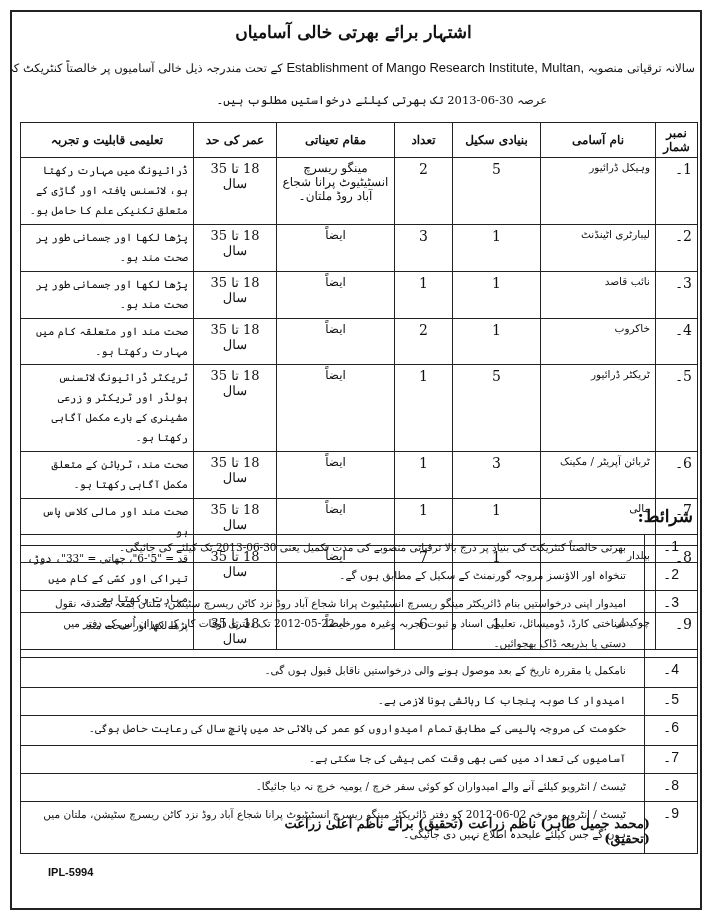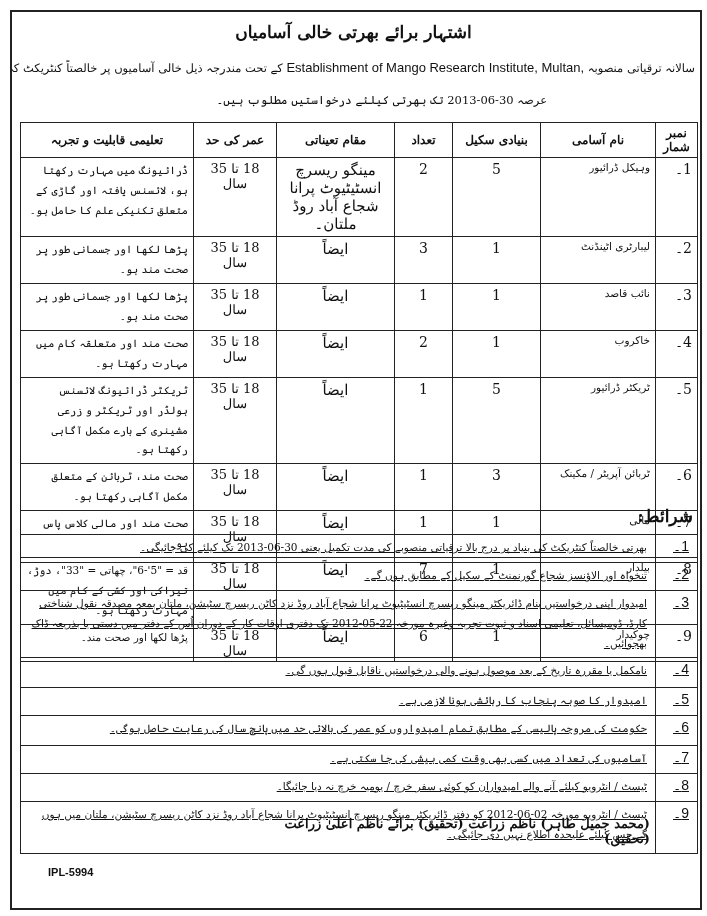--- a/index.html
+++ b/index.html
@@ -34,33 +34,33 @@
     }
     table.jobs th {
       font-family: "DejaVu Serif", serif; font-weight: bold; font-size: 12px; height: 28px; vertical-align: middle; text-align: center;
     }
     table.jobs td { font-family: "DejaVu Serif", serif; }
     td.num, td.scale, td.count, td.age { text-align: center; font-family: "Liberation Sans", sans-serif; font-size: 14px; }
     td.num { width: 42px; text-align: right; }
     td.name { width: 115px; text-align: right; }
     td.scale { width: 88px; }
     td.count { width: 58px; }
-    td.place { width: 118px; text-align: center; font-size: 15px; }
+    td.place { width: 118px; text-align: center; font-size: 12px; }
     td.age { width: 83px; font-size: 13px; }
     td.qual { text-align: right; line-height: 1.9; }
 
     .cond-heading {
       position: absolute; top: 506px; right: 14px; font-family: "DejaVu Serif", serif;
       font-weight: bold; font-size: 17px; direction: rtl;
     }
     table.conds {
       position: absolute; top: 534px; left: 20px; width: 678px;
       border-collapse: collapse; direction: rtl; font-size: 10.5px;
     }
-    table.conds td { border: 1px solid #222; padding: 3px 8px; font-family: "DejaVu Serif", serif; vertical-align: top; text-decoration: underline; }
+    table.conds td { border: 1px solid #222; padding: 3px 18px; font-family: "DejaVu Serif", serif; vertical-align: top; }
     table.conds td.cnum { width: 42px; text-align: right; font-family: "Liberation Sans", sans-serif; font-size: 14px; }
     table.conds td.ctext { text-align: right; line-height: 1.9; }
 
     .footer-code {
       position: absolute; left: 48px; top: 866px; font-family: "Liberation Sans", sans-serif;
       font-weight: bold; font-size: 11px;
     }
     .footer-sign {
       position: absolute; left: 250px; top: 816px; width: 400px; font-family: "DejaVu Serif", serif;
       font-weight: bold; font-size: 13px; direction: rtl; text-align: right;
@@ -180,21 +180,21 @@
 <div class="cond-heading">شرائط:</div>
 
 <table class="conds">
   <tbody>
     <tr style="height:28px">
       <td class="cnum">1۔</td>
       <td class="ctext">بھرتی خالصتاً کنٹریکٹ کی بنیاد پر درج بالا ترقیاتی منصوبے کی مدت تکمیل یعنی 30-06-2013 تک کیلئے کی جائیگی۔</td>
     </tr>
     <tr style="height:28px">
       <td class="cnum">2۔</td>
-      <td class="ctext">تنخواہ اور الاؤنسز شجاع گورنمنٹ کے سکیل کے مطابق ہوں گے۔</td>
+      <td class="ctext">تنخواہ اور الاؤنسز مروجہ گورنمنٹ کے سکیل کے مطابق ہوں گے۔</td>
     </tr>
     <tr style="height:56px">
       <td class="cnum">3۔</td>
       <td class="ctext">امیدوار اپنی درخواستیں بنام ڈائریکٹر مینگو ریسرچ انسٹیٹیوٹ پرانا شجاع آباد روڈ نزد کاٹن ریسرچ سٹیشن، ملتان بمعہ مصدقہ نقول شناختی کارڈ، ڈومیسائل، تعلیمی اسناد و ثبوت تجربہ وغیرہ مورخہ 22-05-2012 تک دفتری اوقات کار کے دوران اُس کے دفتر میں دستی یا بذریعہ ڈاک بھجوائیں۔</td>
     </tr>
     <tr style="height:30px">
       <td class="cnum">4۔</td>
       <td class="ctext">نامکمل یا مقررہ تاریخ کے بعد موصول ہونے والی درخواستیں ناقابل قبول ہوں گی۔</td>
     </tr>
     <tr style="height:28px">

